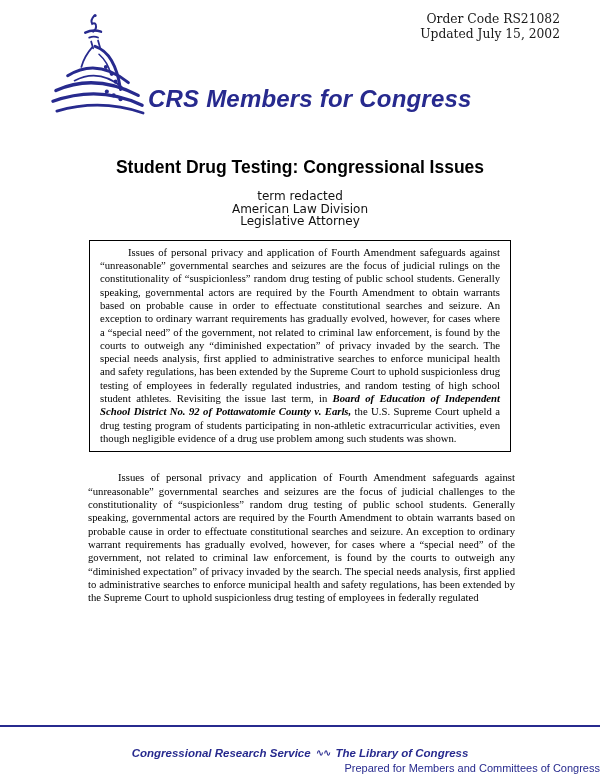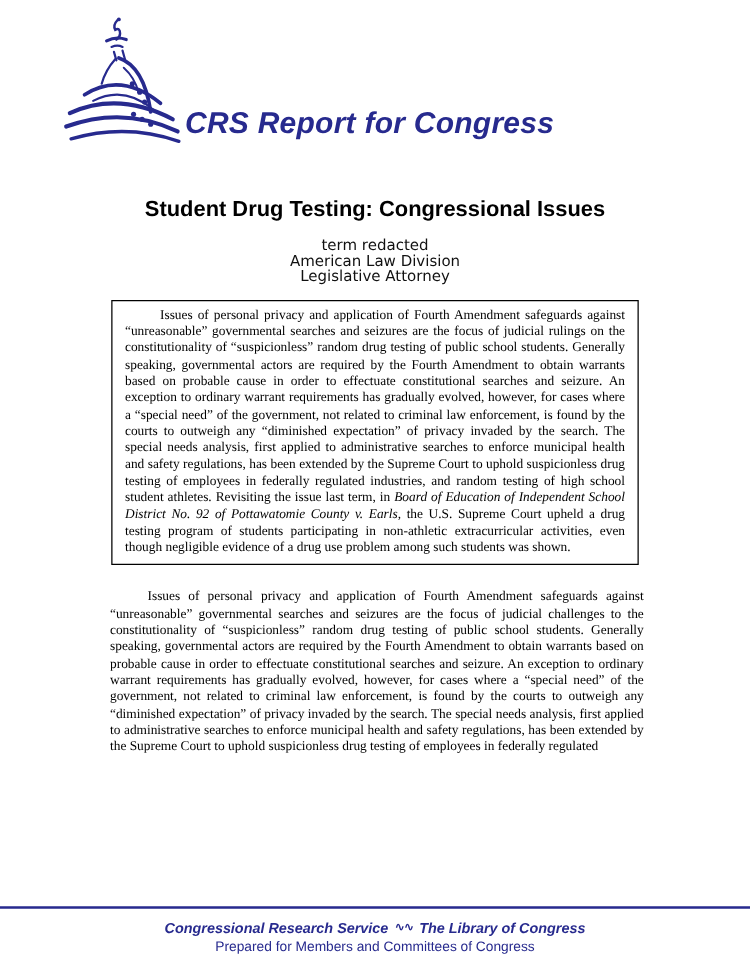--- a/index.html
+++ b/index.html
@@ -18,29 +18,29 @@
          font:bold 17.5px/22px "Liberation Sans",sans-serif;color:#000;}
   .byline{margin-top:12px;text-align:center;
           font:12px/12.6px "DejaVu Sans",sans-serif;color:#111;}
   
   .summary-heading{margin:16px 0 0 94px;
           font:bold 14px/17px "DejaVu Sans",sans-serif;color:#000;}
   .summary-box{margin:12px 89px 0 89px;border:1.5px solid #000;
                padding:5px 10px 6px 10px;}
   .summary-box p{margin:0;font:10.7px/13.3px "Liberation Serif",serif;
                  text-align:justify;text-indent:28px;}
-  .case-italic{font-style:italic;}
+  .case-italic{font-style:italic;font-weight:bold;}
   .body-para{margin:19px 85px 0 88px;
              font:10.7px/13.35px "Liberation Serif",serif;
              text-align:justify;text-indent:30px;}
   
   .footer{position:absolute;left:0;right:0;top:725px;border-top:2px solid #272a8e;
-          text-align:center;padding-top:9px;}
+          text-align:center;padding-top:19px;}
   .footer-line1{font:bold italic 11.5px/15px "Liberation Sans",sans-serif;color:#272a8e;}
-  .footer-line2{font:11px/15px "Liberation Sans",sans-serif;color:#272a8e;}
+  .footer-line2{font:11px/15px "Liberation Sans",sans-serif;color:#272a8e;text-align:right;}
   .ornament{display:inline-block;margin:0 5px;font:bold 10px/10px "DejaVu Sans",sans-serif;
             color:#272a8e;letter-spacing:-1px;vertical-align:1px;}
   .logo svg{display:block;}
 </style>
 </head>
 <body>
 
 <div class="page">
 
   <div class="header">
@@ -67,22 +67,26 @@
         <circle cx="58" cy="81" r="2.1" fill="#272a8e" stroke="none"></circle>
         <circle cx="65" cy="85" r="2.1" fill="#272a8e" stroke="none"></circle>
         <circle cx="72" cy="89" r="2.1" fill="#272a8e" stroke="none"></circle>
 
         <path d="M6 80 Q 46 62 90 85" stroke-width="3.4"></path>
         <path d="M3 91 Q 50 74 94 95" stroke-width="3.4"></path>
         <path d="M7 101 Q 52 88 95 103" stroke-width="2.8"></path>
       </svg>
     </div>
 
-    <div class="brand">CRS Report for Congress</div>
+    <div class="brand">CRS Members for Congress</div>
 
+    <div class="order-block">
+      <div>Order Code RS21082</div>
+      <div>Updated July 15, 2002</div>
+    </div>
   </div>
 
   <h1 class="title">Student Drug Testing: Congressional Issues</h1>
 
   <div class="byline">
     <div>term redacted</div>
     <div>American Law Division</div>
     <div>Legislative Attorney</div>
   </div>
 

